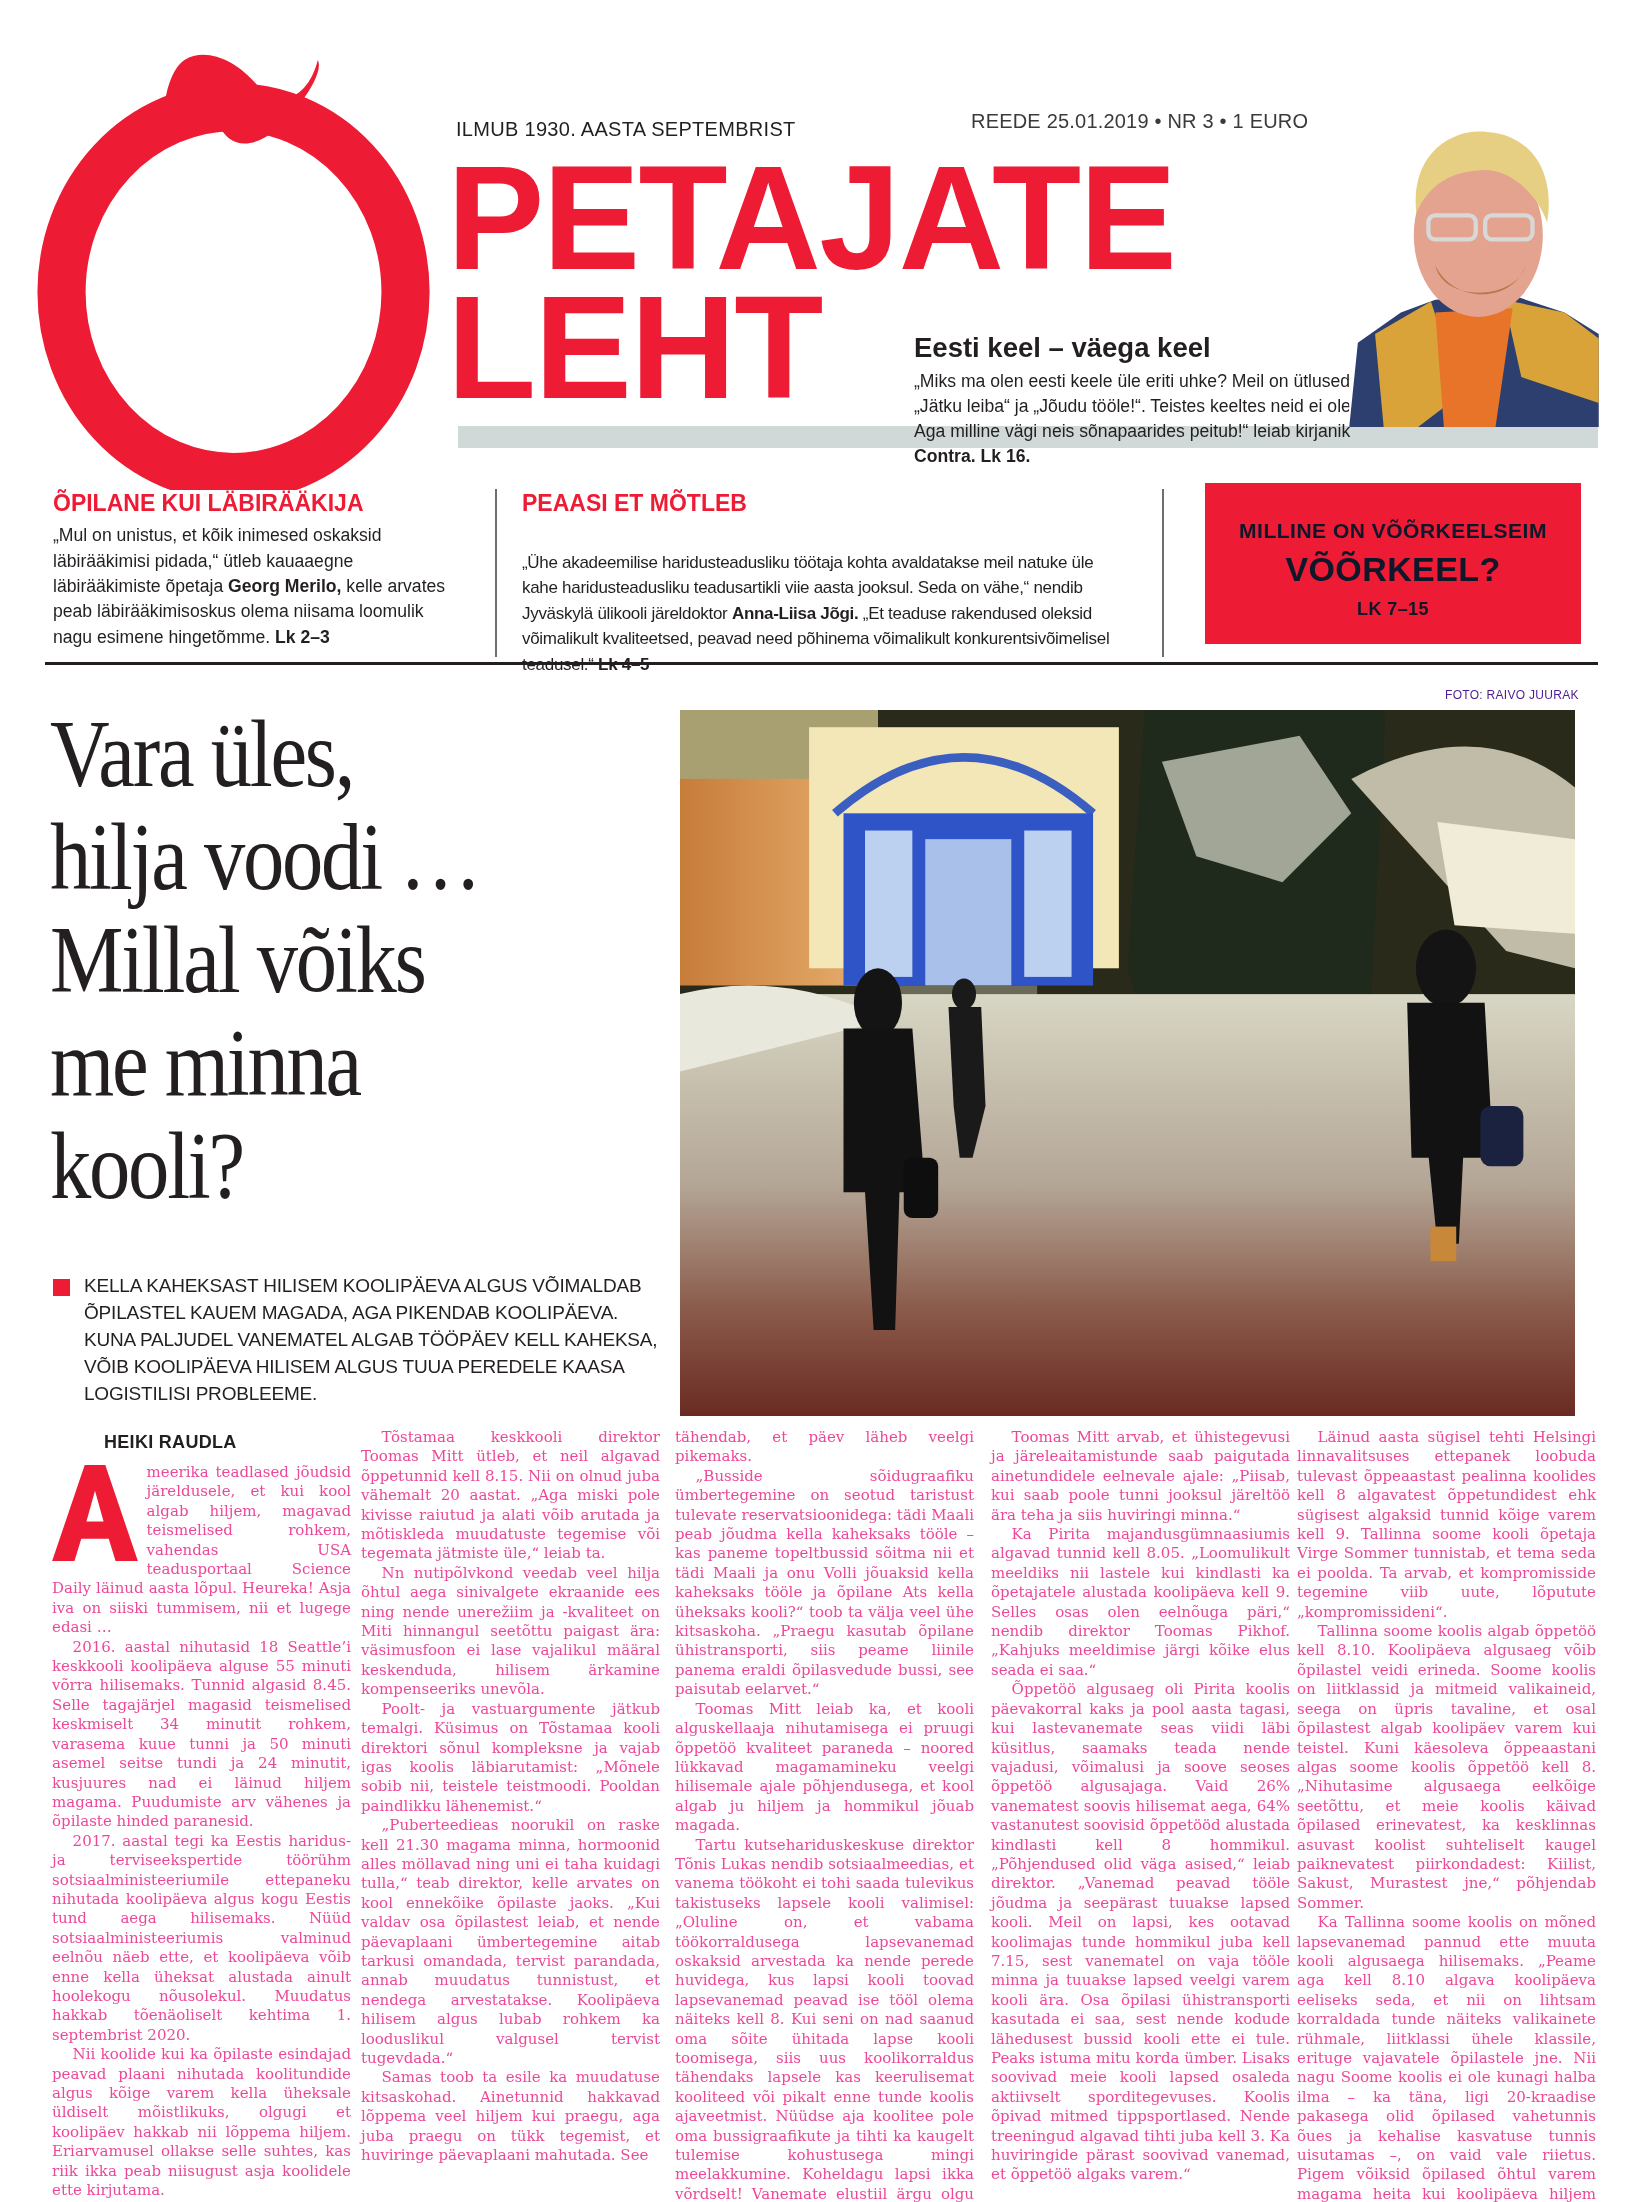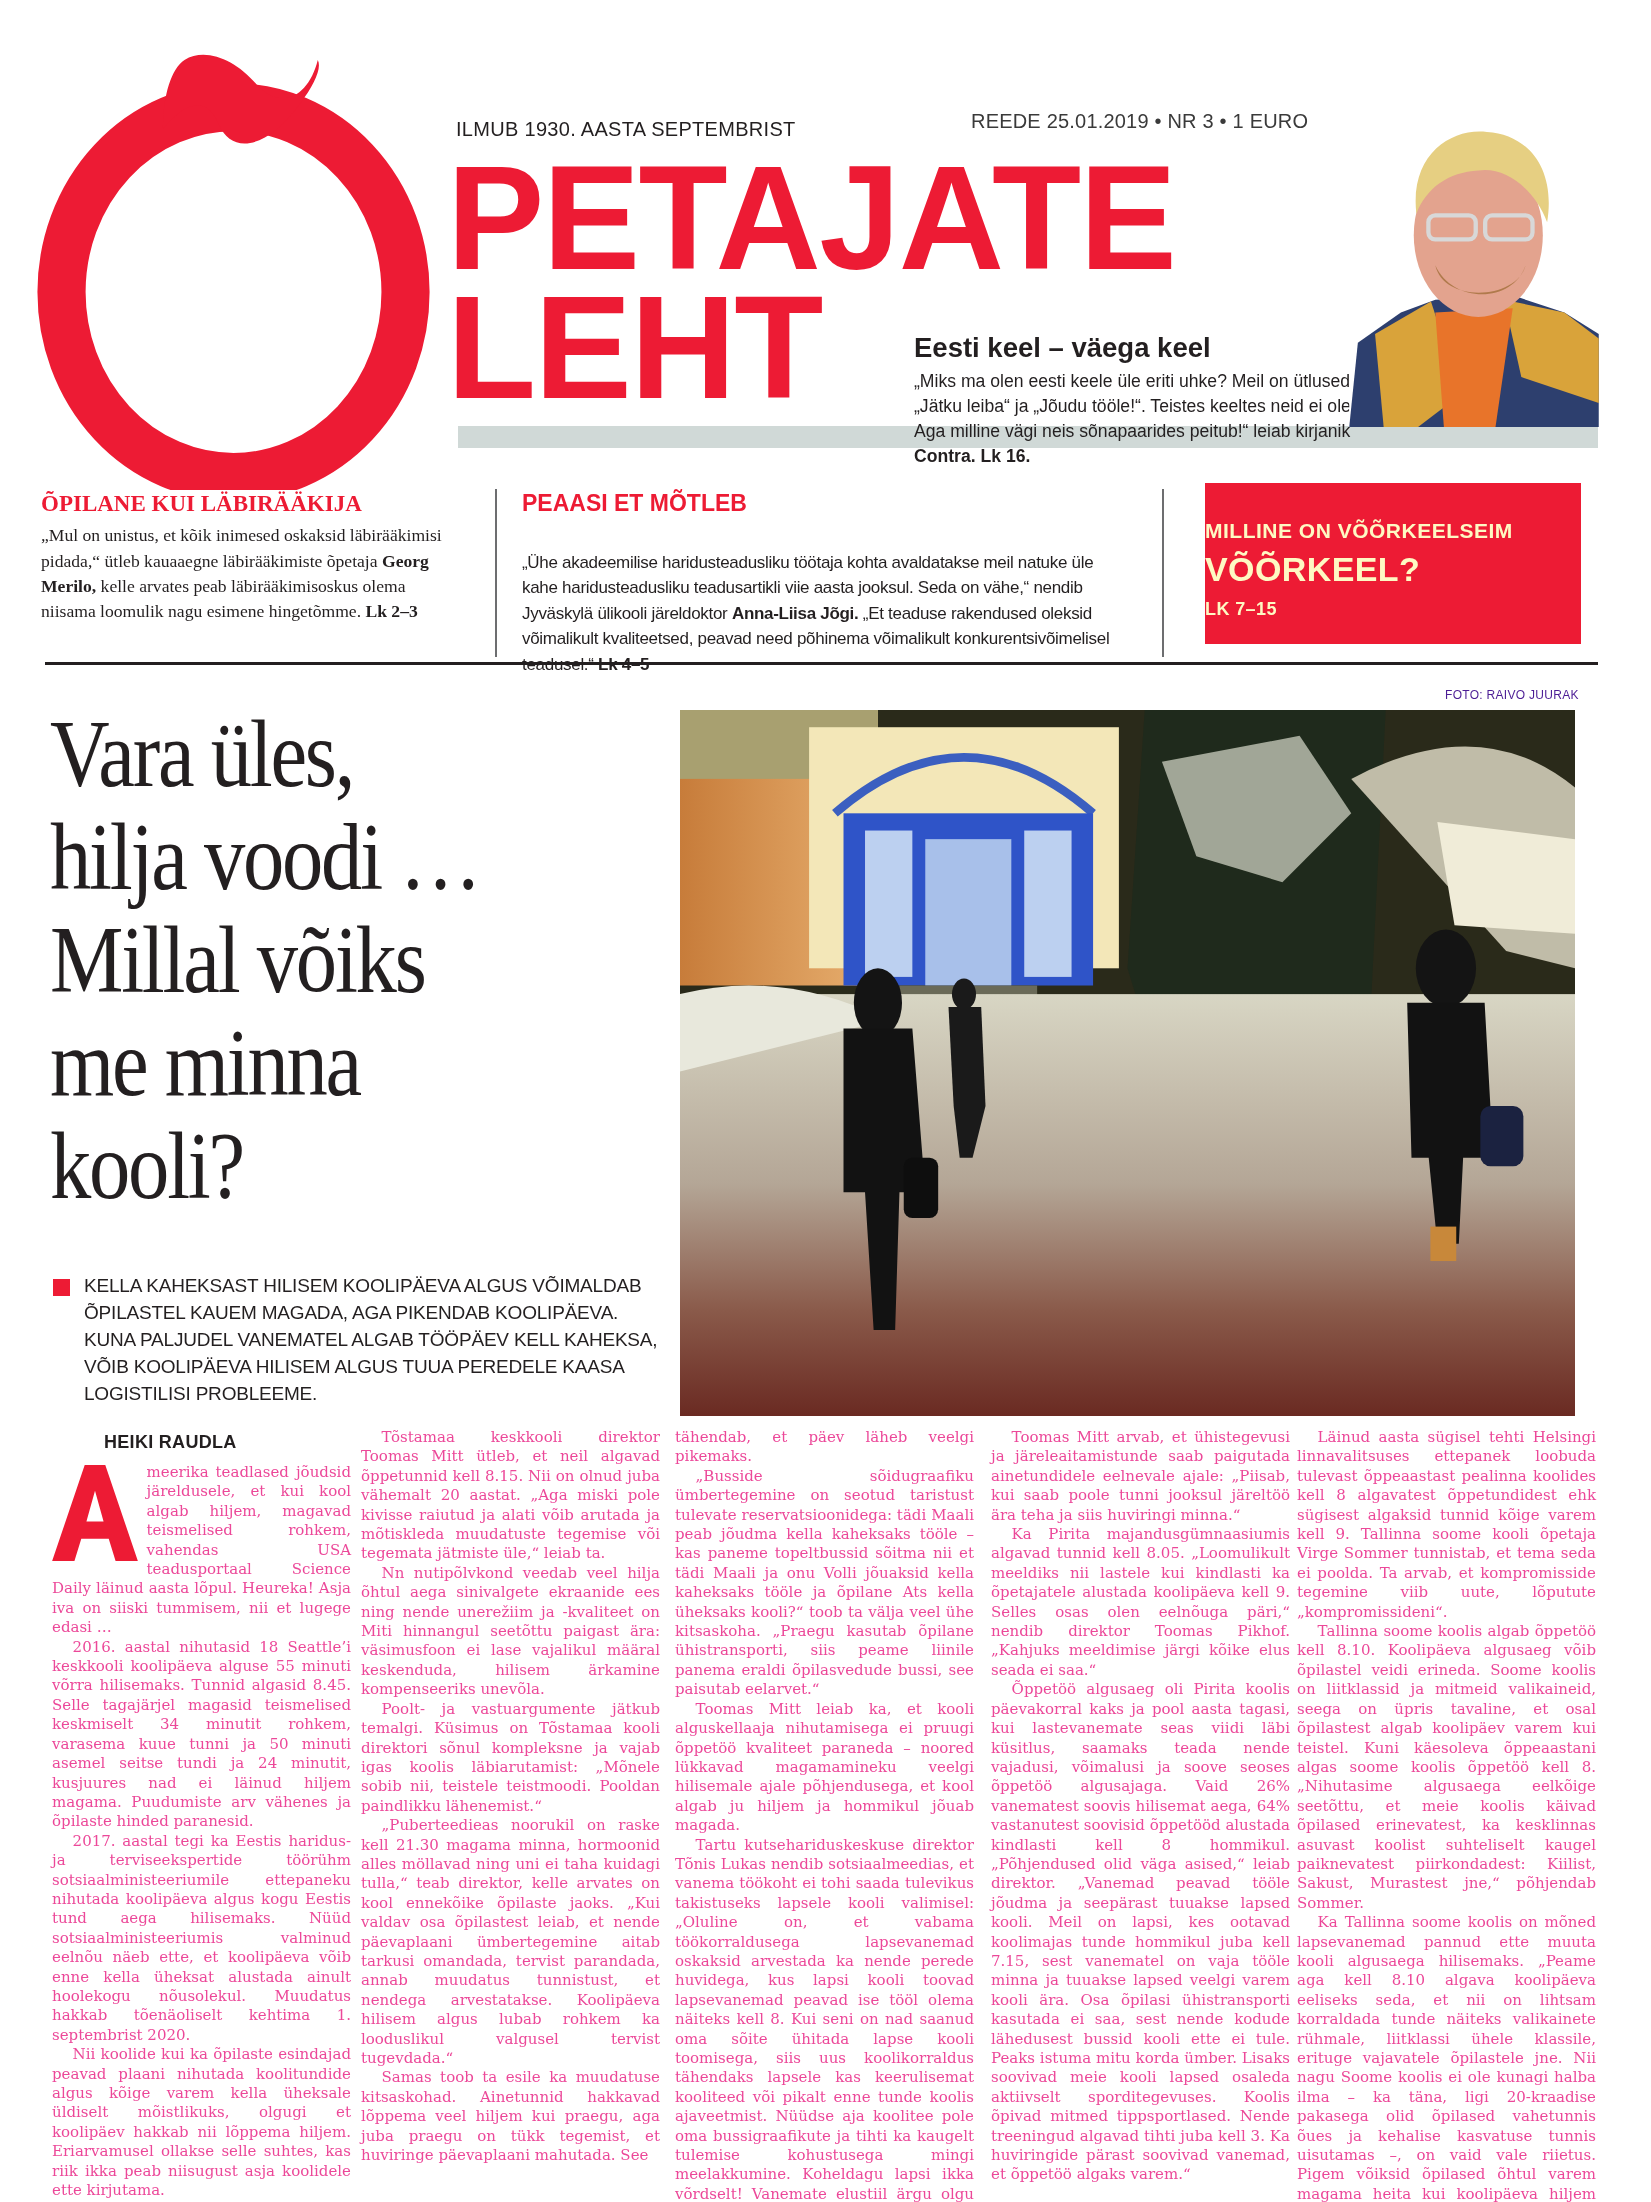--- a/index.html
+++ b/index.html
@@ -20,26 +20,26 @@
   #contra-teaser { left:914px; top:284px; width:447px; }
   #contra-title { font-size:27.5px; font-weight:bold; margin-bottom:5.2px;margin-top:48px; }
   #contra-body { font-size:17.6px; line-height:25px; color:#231f20; }
 
   #portrait { left:1349px; top:119px; width:250px; height:308px; overflow:hidden; }
 
   
   .teaser { top:489px; }
   .teaser-title { color:#ed1b34; font-weight:bold; font-size:23px; line-height:29px; margin-bottom:5.2px; }
   .teaser-body { font-size:17.6px; line-height:25.4px; }
-  #teaser-1 { left:41px; width:404px;font-family:Liberation Serif, serif; }
+  #teaser-1 { left:53px; width:404px; }
   #teaser-2 { left:522px; width:602px; }
   #teaser-2 .teaser-body { font-size:17px; letter-spacing:-0.3px;margin-top:32px; }
   #divider-1 { left:495px; top:489px; width:1.7px; height:168px; background:#6d6e70; }
   #divider-2 { left:1162px; top:489px; width:1.7px; height:168px; background:#6d6e70; }
-  #promo-box { left:1205px; top:483px; width:376px; height:161px; background:#ed1b34; color:#fef9c3; text-align:left; }
+  #promo-box { left:1205px; top:483px; width:376px; height:161px; background:#ed1b34; color:#0f172a; text-align:center; }
   #promo-q { margin-top:36px; font-size:21px; font-weight:bold; letter-spacing:0.5px; }
   #promo-big { font-size:34px; font-weight:bold; margin-top:6.9px; letter-spacing:0.4px; }
   #promo-pages { font-size:18px; font-weight:bold; margin-top:10.3px; letter-spacing:0.4px; }
   #top-rule { left:45px; top:662px; width:1553px; height:3.4px; background:#231f20; }
 
   #photo-credit { left:1445px; top:688px; font-size:12px; color:#4c1d95; letter-spacing:0.3px; }
 
   
   #headline { left:50px; top:702px; width:628px; font-family:"Liberation Serif", serif; font-size:96px; line-height:103px; letter-spacing:-2.6px; color:#231f20; transform:scaleX(0.86); transform-origin:left top; }
   #headline div { white-space:nowrap; }

